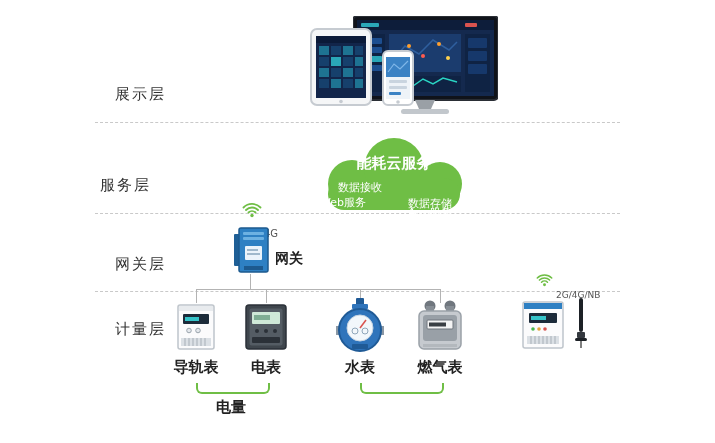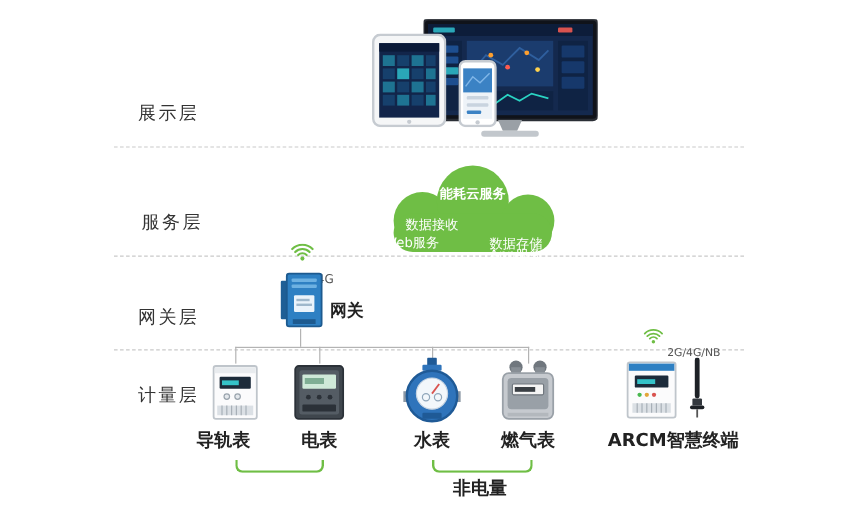--- a/index.html
+++ b/index.html
@@ -8,34 +8,34 @@
   .abs{position:absolute;}
   .layer-label{font-size:15px;color:#333;letter-spacing:2px;white-space:nowrap;}
   .sep{position:absolute;left:95px;width:525px;height:0;border-top:1px dashed #c9c9c9;}
   .conn{position:absolute;background:#b3b3b3;}
   .dev-label{font-size:15px;color:#222;font-weight:600;text-align:center;white-space:nowrap;}
   .gw-label{font-size:14px;color:#222;font-weight:600;white-space:nowrap;}
   .signal-label{font-size:9px;color:#555;white-space:nowrap;}
   .bracket{position:absolute;height:9px;border-left:2px solid #6fbe45;border-right:2px solid #6fbe45;
            border-bottom:2px solid #6fbe45;border-bottom-left-radius:6px;border-bottom-right-radius:6px;}
   .group-label{font-size:15px;color:#222;font-weight:600;text-align:center;}
-  .cloud-title{font-size:11px;font-weight:700;color:#ffffff;text-align:center;white-space:nowrap;}
+  .cloud-title{font-size:15px;font-weight:700;color:#ffffff;text-align:center;white-space:nowrap;}
   .cloud-item{font-size:11px;color:#ffffff;white-space:nowrap;}
 </style>
 </head>
 <body>
 
 <div id="canvas">
 
   <div class="sep" style="top:122px;"></div>
   <div class="sep" style="top:213px;"></div>
   <div class="sep" style="top:291px;"></div>
 
   <div class="abs layer-label" style="left:115px;top:85px;">展示层</div>
-  <div class="abs layer-label" style="left:118px;top:176px;">服务层</div>
+  <div class="abs layer-label" style="left:100px;top:176px;">服务层</div>
   <div class="abs layer-label" style="left:115px;top:255px;">网关层</div>
   <div class="abs layer-label" style="left:115px;top:320px;">计量层</div>
 
   <div class="abs" style="left:353px;top:16px;z-index:1;">
     <svg width="145" height="100" viewBox="0 0 145 100">
       <rect x="0" y="0" width="145" height="84" rx="4" fill="#10131a" stroke="#2a2e35" stroke-width="2"></rect>
       <rect x="4" y="4" width="137" height="76" fill="#14294e"></rect>
       <rect x="4" y="4" width="137" height="10" fill="#0d1d3a"></rect>
       <rect x="8" y="7" width="18" height="4" rx="1" fill="#2aa7b8"></rect>
       <rect x="112" y="7" width="12" height="4" rx="1" fill="#d9534f"></rect>
@@ -224,23 +224,22 @@
   </div>
   <div class="abs" style="left:572px;top:298px;">
     <svg width="18" height="52" viewBox="0 0 18 52">
       <rect x="7" y="0" width="4" height="34" rx="2" fill="#1d2126"></rect>
       <rect x="5" y="34" width="8" height="6" rx="1" fill="#33383e"></rect>
       <rect x="3" y="40" width="12" height="3" rx="1.5" fill="#1d2126"></rect>
       <path d="M9 43 L9 50" stroke="#555" stroke-width="1.5"></path>
     </svg>
   </div>
 
-  <div class="abs dev-label" style="left:161px;top:358px;width:50px;text-align:center;">导轨表</div>
+  <div class="abs dev-label" style="left:171px;top:358px;width:50px;text-align:center;">导轨表</div>
   <div class="abs dev-label" style="left:246px;top:358px;width:40px;">电表</div>
   <div class="abs dev-label" style="left:340px;top:358px;width:40px;">水表</div>
   <div class="abs dev-label" style="left:415px;top:358px;width:50px;">燃气表</div>
-  <div class="abs dev-label" style="left:505px;top:358px;width:112px;">ARCM智慧终端</div>
 
   <div class="bracket" style="left:196px;top:383px;width:70px;"></div>
+  <div class="abs group-label" style="left:196px;top:398px;width:70px;">电量</div>
   <div class="bracket" style="left:360px;top:383px;width:80px;"></div>
-  <div class="abs group-label" style="left:360px;top:398px;width:80px;">非电量</div>
 
 </div>
 
 </body></html>

